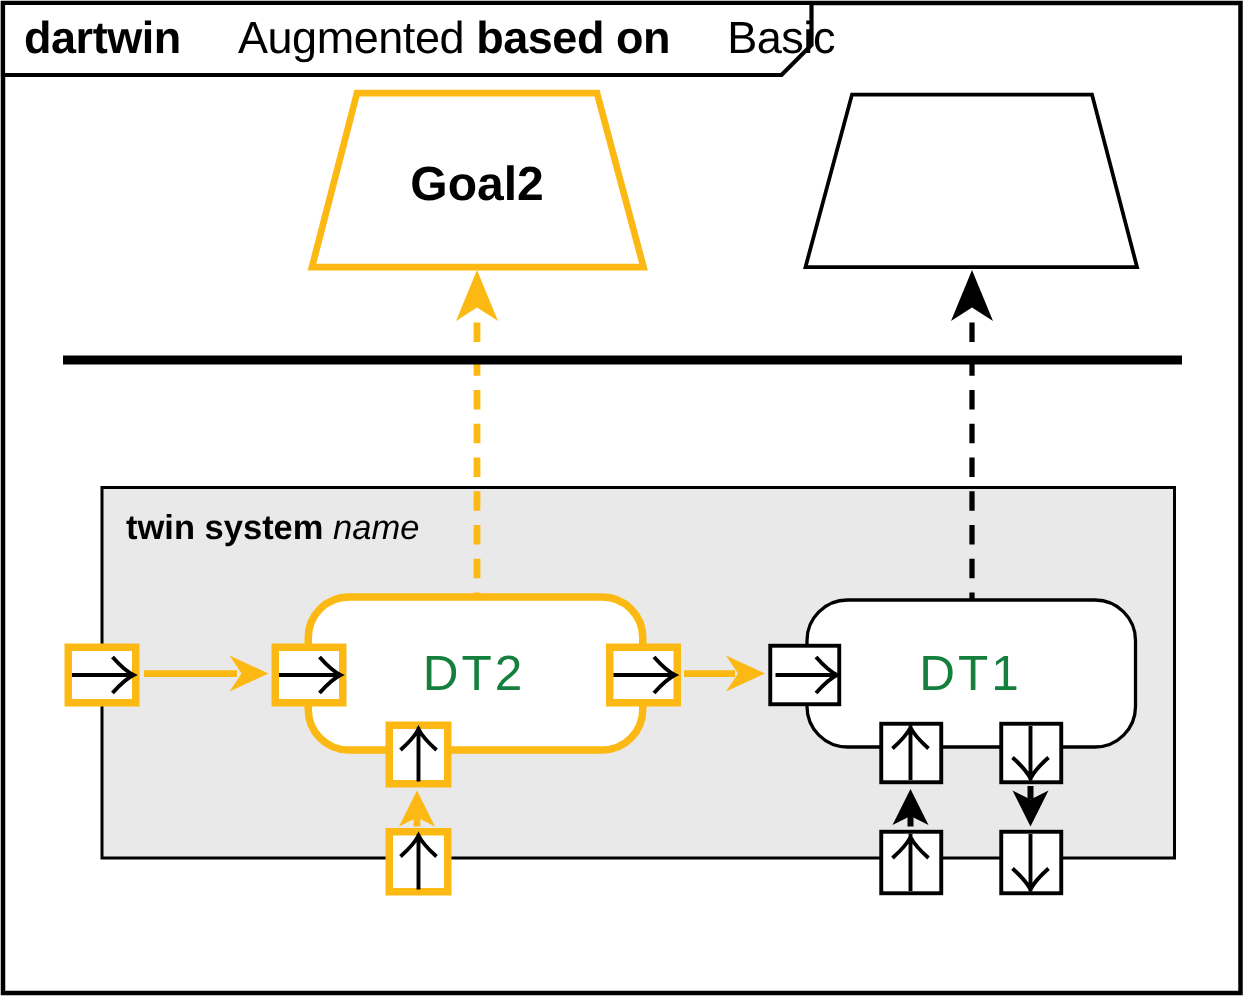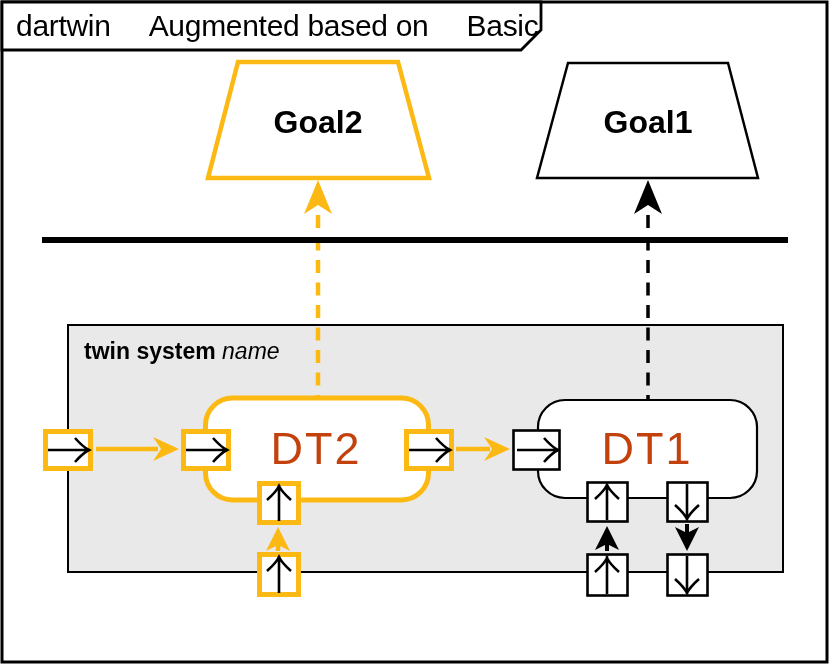--- a/index.html
+++ b/index.html
@@ -9,36 +9,36 @@
     background:#ffffff;
     font-family:"Liberation Sans","DejaVu Sans",sans-serif;
     overflow:hidden;
   }
   #diagram-svg{position:absolute;left:0;top:0;width:829px;height:664px;}
   .txt{position:absolute;color:#000;white-space:nowrap;}
   .title-text{
     left:16px;top:7px;width:515px;height:38px;
     font-size:30px;line-height:38px;letter-spacing:-0.3px;
   }
-  .seg-bold{font-weight:normal;}
+  .seg-bold{font-weight:bold;}
   .seg-reg{font-weight:normal;margin-left:30px;}
   .goal-label{
     top:106px;width:160px;text-align:center;
     font-size:32px;font-weight:bold;line-height:32px;
   }
   #goal2-label{left:238px;}
   #goal1-label{left:568px;}
   .twin-label{
     left:84px;top:336px;font-size:23px;line-height:30px;
   }
   .twin-kw{font-weight:bold;}
   .twin-name{font-style:italic;font-weight:normal;}
   .dt-label{
     top:430px;width:200px;text-align:center;
-    font-size:45px;line-height:38px;font-weight:normal;letter-spacing:2px;color:#c2410c;
+    font-size:33px;line-height:38px;font-weight:normal;letter-spacing:2px;color:#15803d;
   }
   #dt2-label{left:216px;}
   #dt1-label{left:547px;}
 </style>
 </head>
 <body>
 
 <div id="stage">
 
   <svg id="diagram-svg" viewBox="0 0 829 664" xmlns="http://www.w3.org/2000/svg">
@@ -121,21 +121,20 @@
   </svg>
 
   <div class="txt title-text">
     <span class="seg-bold">dartwin</span>
     <span class="seg-reg">Augmented</span>
     <span class="seg-bold">based on</span>
     <span class="seg-reg">Basic</span>
   </div>
 
   <div class="txt goal-label" id="goal2-label">Goal2</div>
-  <div class="txt goal-label" id="goal1-label">Goal1</div>
 
   <div class="txt twin-label">
     <span class="twin-kw">twin system</span>
     <span class="twin-name">name</span>
   </div>
 
   <div class="txt dt-label" id="dt2-label">DT2</div>
   <div class="txt dt-label" id="dt1-label">DT1</div>
 
 </div>

